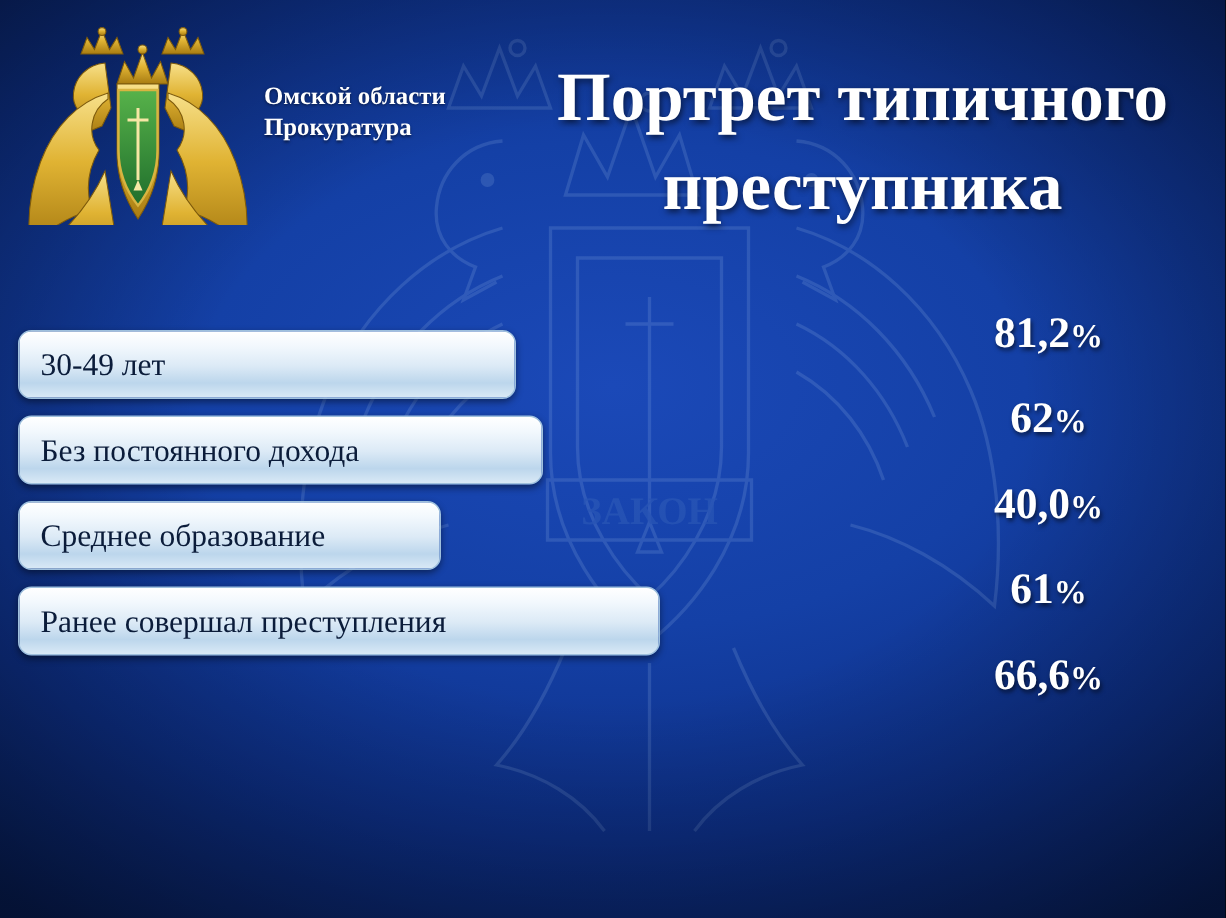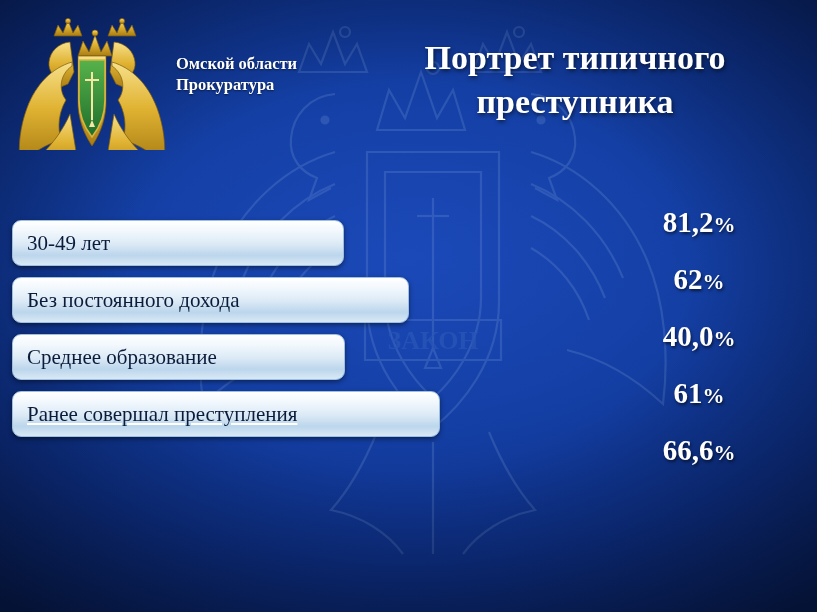--- a/index.html
+++ b/index.html
@@ -68,21 +68,21 @@
   }
 
   .slide-title {
     position: absolute;
     left: 350px;
     top: 36px;
     width: 450px;
     z-index: 4;
     text-align: center;
     font-family: "Liberation Serif", serif;
-    font-size: 34px;
+    font-size: 46px;
     font-weight: 700;
     line-height: 1.28;
     color: #ffffff;
     text-shadow: 1px 2px 4px rgba(0,0,0,0.6);
   }
 
   
   .chart {
     position: absolute;
     left: 0;
@@ -246,34 +246,34 @@
 
     <div class="row">
       <div class="bar" style="width:332px;align-items:center;">
         <span class="bar-label">30-49 лет</span>
       </div>
       <div class="value"><span>62</span><span class="pct">%</span></div>
     </div>
 
 
     <div class="row">
-      <div class="bar" style="width:397px;">
+      <div class="bar" style="width:350px;">
         <span class="bar-label">Без постоянного дохода</span>
       </div>
       <div class="value"><span>40,0</span><span class="pct">%</span></div>
     </div>
 
     <div class="row">
-      <div class="bar" style="width:333px;">
+      <div class="bar" style="width:282px;">
         <span class="bar-label">Среднее образование</span>
       </div>
       <div class="value"><span>61</span><span class="pct">%</span></div>
     </div>
 
     <div class="row">
-      <div class="bar" style="width:428px;text-decoration:underline;">
+      <div class="bar" style="width:428px;">
         <span class="bar-label">Ранее совершал преступления</span>
       </div>
       <div class="value"><span>66,6</span><span class="pct">%</span></div>
     </div>
 
   </div>
 </div>
 
 </body></html>

